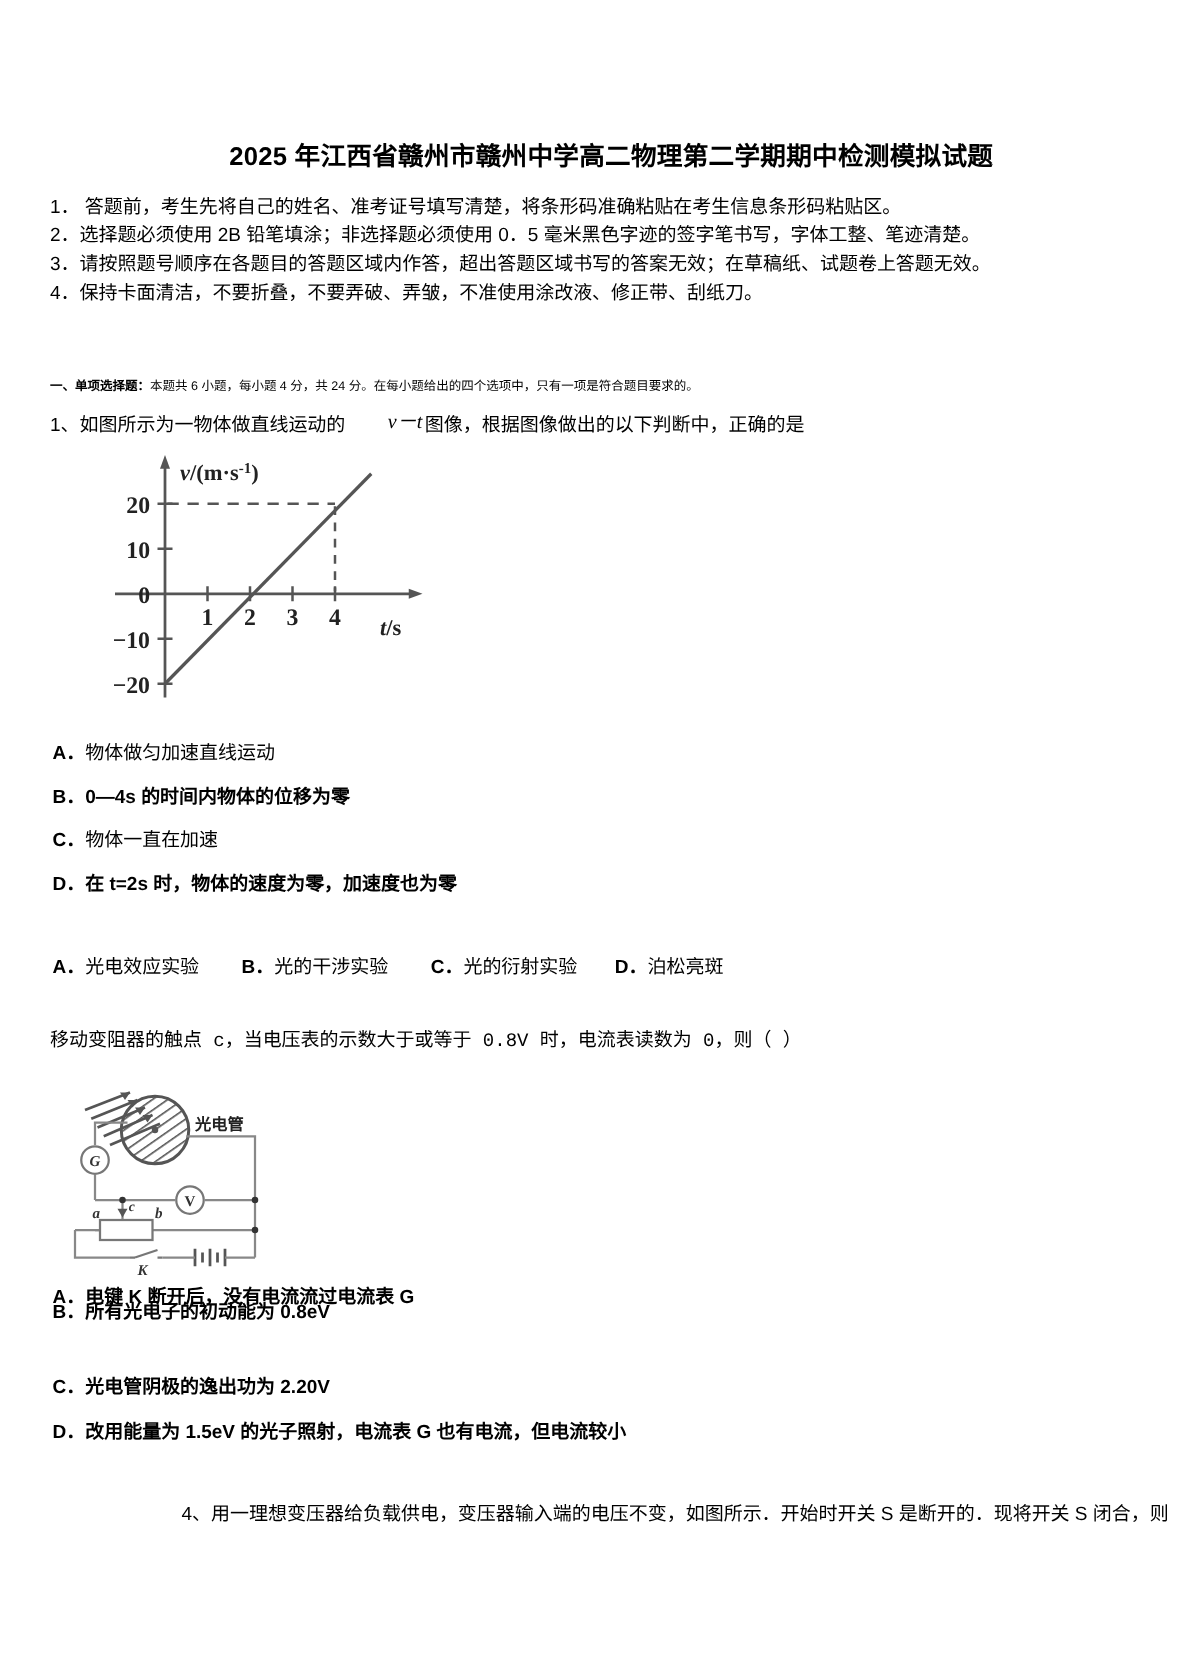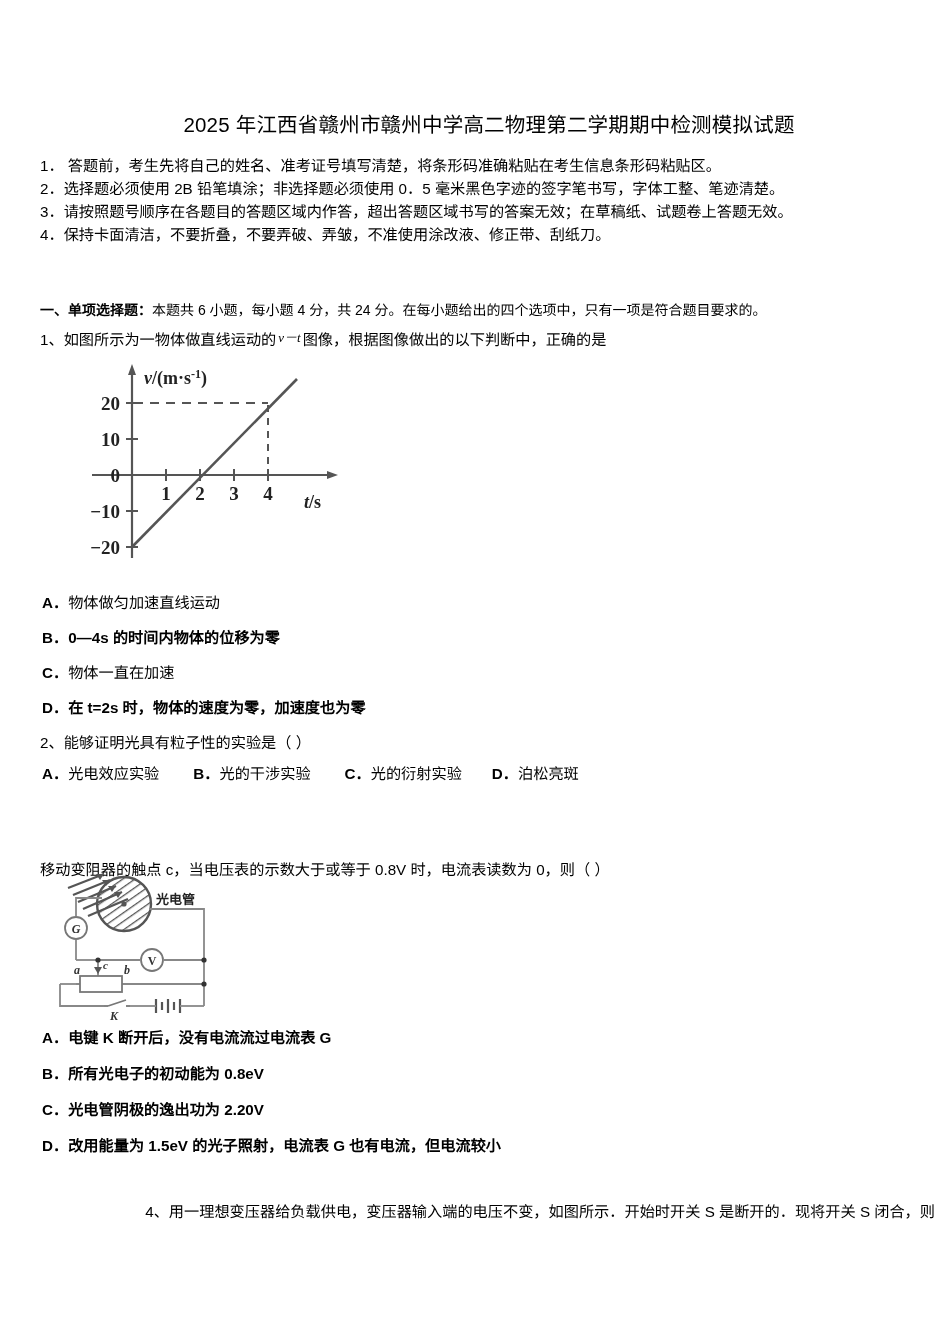--- a/index.html
+++ b/index.html
@@ -22,21 +22,21 @@
     width: 950px;
     height: 1344px;
     background: #fff;
   }
   .doc-title {
     position: absolute;
     left: 0; right: 0;
     top: 108px;
     text-align: center;
     font-size: 20.5px;
-    font-weight: normal;
+    font-weight: bold;
     letter-spacing: 0.2px;
     font-family: "Liberation Sans", "DejaVu Sans", sans-serif;
     padding-left: 28px;
   }
   .notes {
     position: absolute;
     left: 40px;
     top: 154px;
     width: 880px;
   }
@@ -50,21 +50,21 @@
     font-size: 15.2px;
     line-height: 23px;
     font-family: "Liberation Sans", "DejaVu Sans", sans-serif;
     white-space: nowrap;
   }
   .section-head {
     position: absolute;
     left: 40px;
     top: 299px;
     width: 895px;
-    font-size: 14px;
+    font-size: 10px;
     line-height: 22px;
     font-family: "Liberation Sans", "DejaVu Sans", sans-serif;
     white-space: nowrap;
   }
   .section-head b { font-weight: bold; }
   .q-stem {
     position: absolute;
     left: 40px;
     width: 895px;
     font-size: 15.2px;
@@ -80,24 +80,25 @@
     font-family: "Liberation Sans", "DejaVu Sans", sans-serif;
   }
   .opt .lbl {
     font-weight: bold;
     display: inline-block;
     min-width: 26px;
   }
   .bold { font-weight: bold; margin-top: 36px; }
   .vt-inline {
     font-style: italic;
-    font-size: 13px;
+    font-size: 16px;
     vertical-align: 3px;
     padding: 0 2px;
     font-family: "Liberation Serif", "DejaVu Serif", serif;
+    margin-left: 32px;
   }
   .fig-vt {
     position: absolute;
     left: 52px;
     top: 358px;
     width: 320px;
     height: 215px;
   }
   .fig-circuit {
     position: absolute;
@@ -179,28 +180,25 @@
   <div class="opt" style="top:626px;">
     <span class="lbl">B．</span><span class="bold">0—4s 的时间内物体的位移为零</span>
   </div>
   <div class="opt" style="top:661px;">
     <span class="lbl">C．</span><span>物体一直在加速</span>
   </div>
   <div class="opt" style="top:696px;">
     <span class="lbl">D．</span><span class="bold">在 t=2s 时，物体的速度为零，加速度也为零</span>
   </div>
 
-  <div class="q-stem" style="top:730px;">
-    <span>2、</span><span>能够证明光具有粒子性的实验是（      ）</span>
-  </div>
   <div class="opt opt-row-inline" style="top:762px;">
     <span class="seg"><span class="lbl">A．</span><span>光电效应实验</span></span><span class="gap-1"></span><span class="seg"><span class="lbl">B．</span><span>光的干涉实验</span></span><span class="gap-1"></span><span class="seg"><span class="lbl">C．</span><span>光的衍射实验</span></span><span class="gap-2"></span><span class="seg"><span class="lbl">D．</span><span>泊松亮斑</span></span>
   </div>
 
-  <div class="q-stem" style="top:857px;">
+  <div class="q-stem" style="top:820px;font-family:Liberation Mono, monospace;">
     <span>移动变阻器的触点 c，当电压表的示数大于或等于 0.8V 时，电流表读数为 0，则（      ）</span>
   </div>
 
   <div class="fig-circuit">
     <svg width="230" height="152" viewBox="0 0 230 152">
       <defs>
         <pattern id="hatch" patternUnits="userSpaceOnUse" width="7" height="7" patternTransform="rotate(55)">
           <line x1="0" y1="0" x2="0" y2="7" stroke="#555" stroke-width="2.6"></line>
         </pattern>
       </defs>
@@ -278,21 +276,21 @@
         <line x1="128" y1="131" x2="128" y2="145" stroke-width="2.2"></line>
         <line x1="100" y1="138" x2="104" y2="138" stroke-width="1.8" stroke="#888"></line>
         <line x1="128" y1="138" x2="132" y2="138" stroke-width="1.8" stroke="#888"></line>
       </g>
     </svg>
   </div>
 
   <div class="opt" style="top:1026px;">
     <span class="lbl">A．</span><span class="bold">电键 K 断开后，没有电流流过电流表 G</span>
   </div>
-  <div class="opt" style="top:1062px;">
+  <div class="opt" style="top:1038px;">
     <span class="lbl">B．</span><span class="bold">所有光电子的初动能为 0.8eV</span>
   </div>
   <div class="opt" style="top:1098px;">
     <span class="lbl">C．</span><span class="bold">光电管阴极的逸出功为 2.20V</span>
   </div>
   <div class="opt" style="top:1134px;">
     <span class="lbl">D．</span><span class="bold">改用能量为 1.5eV 的光子照射，电流表 G 也有电流，但电流较小</span>
   </div>
 
   <div class="q-stem" style="top:1199px;text-align:right;">

